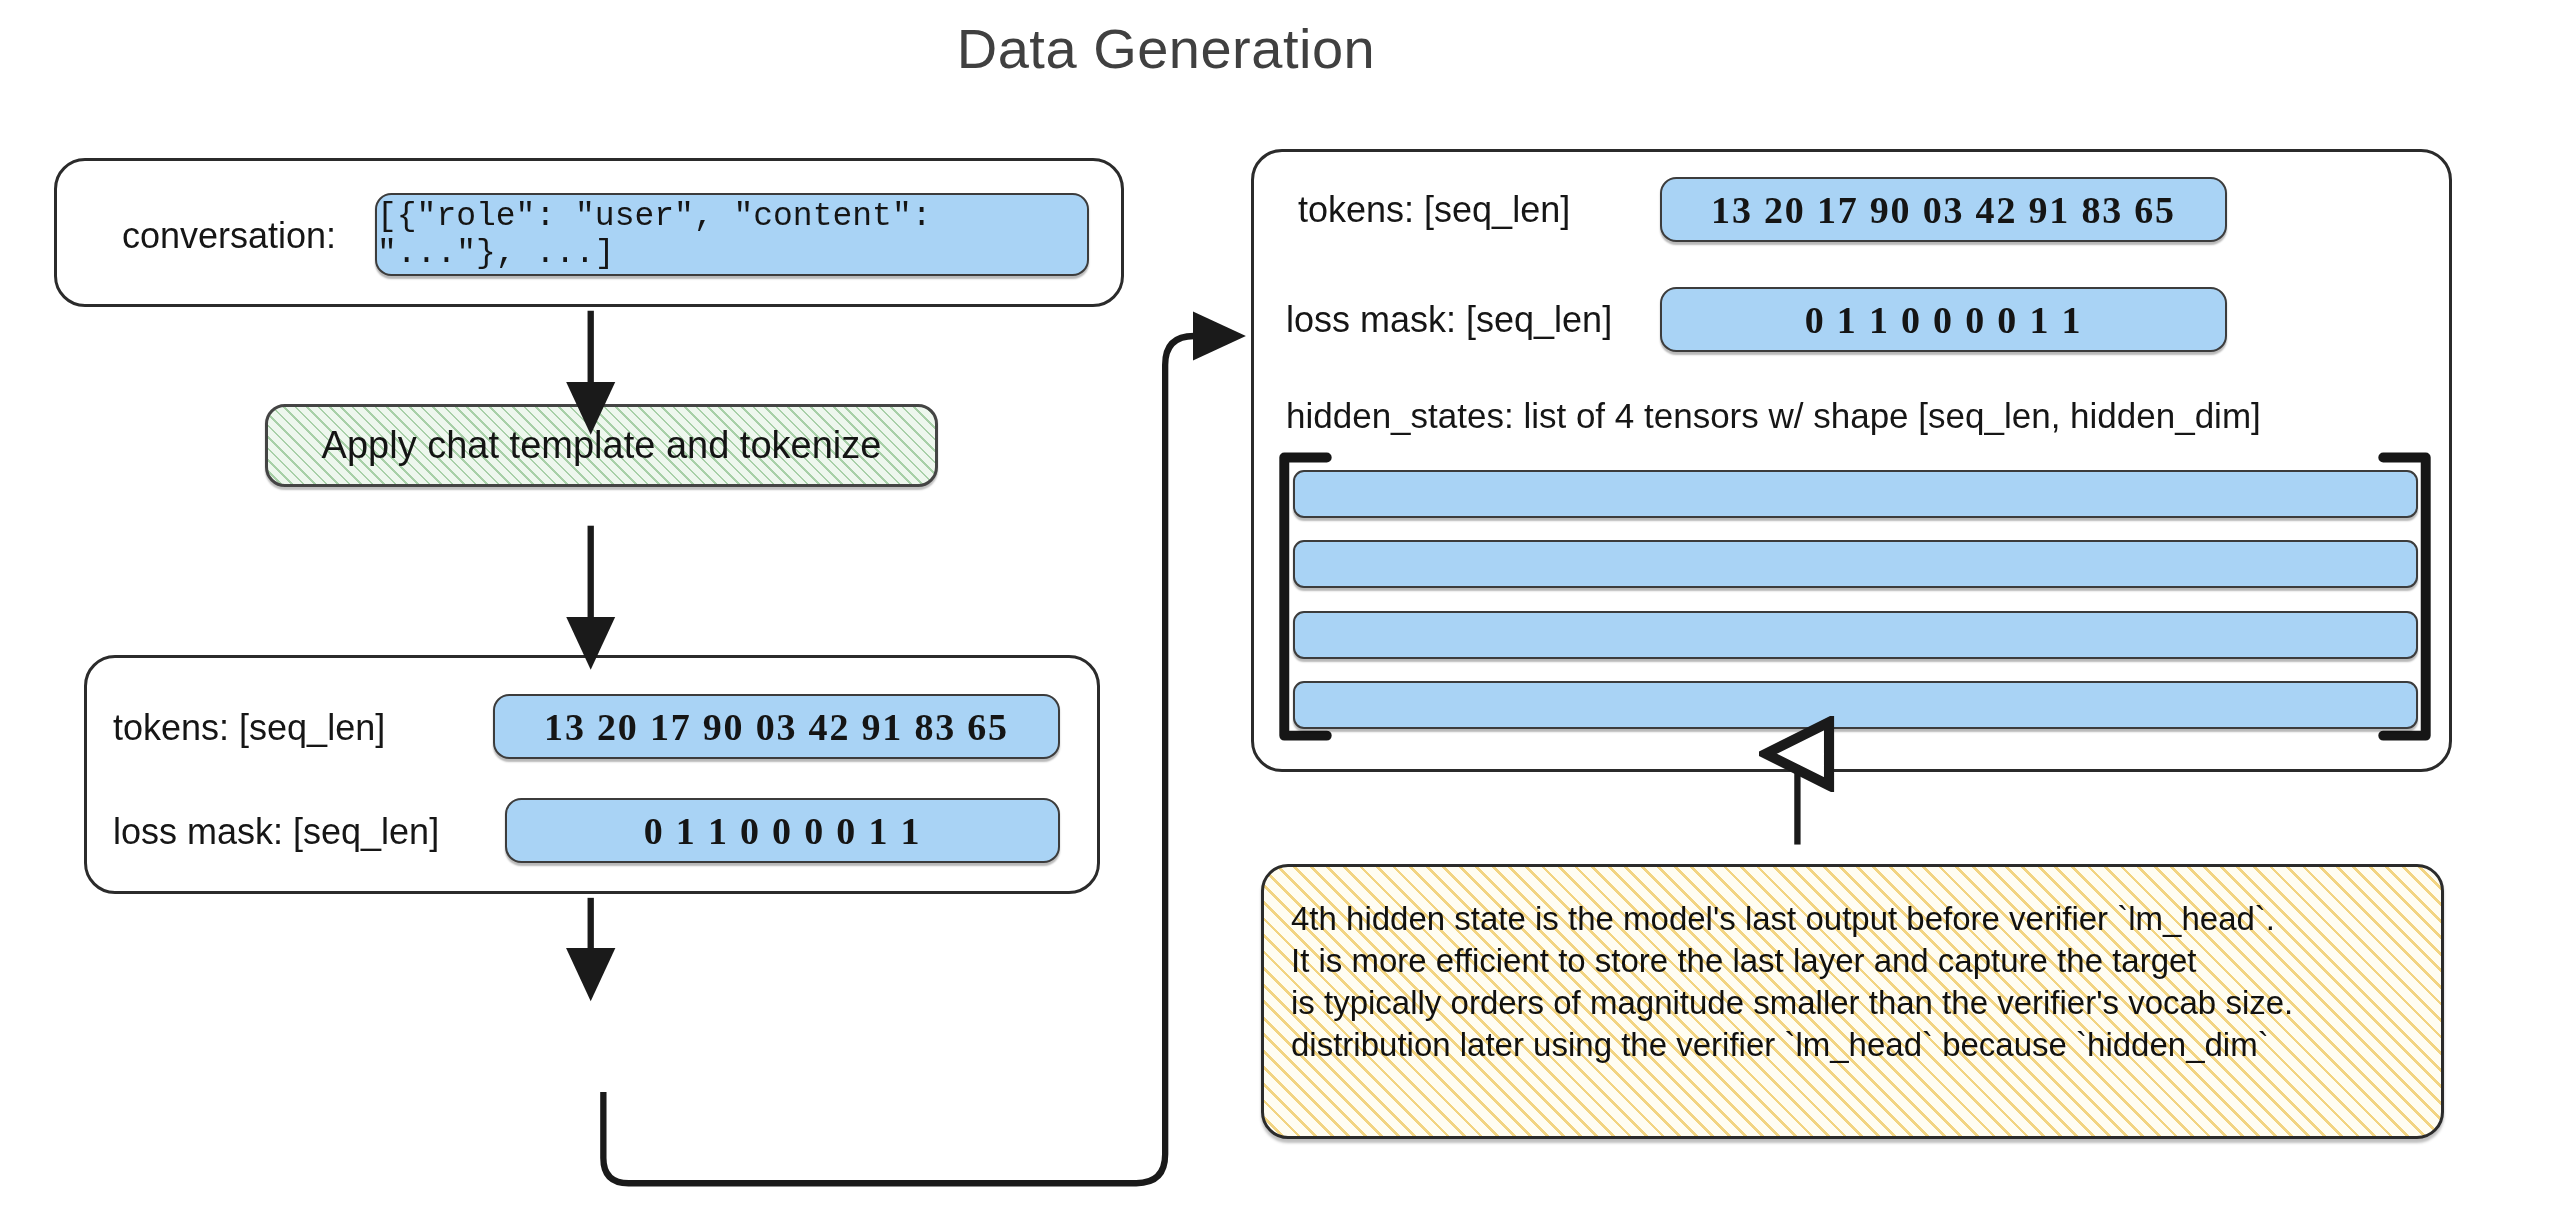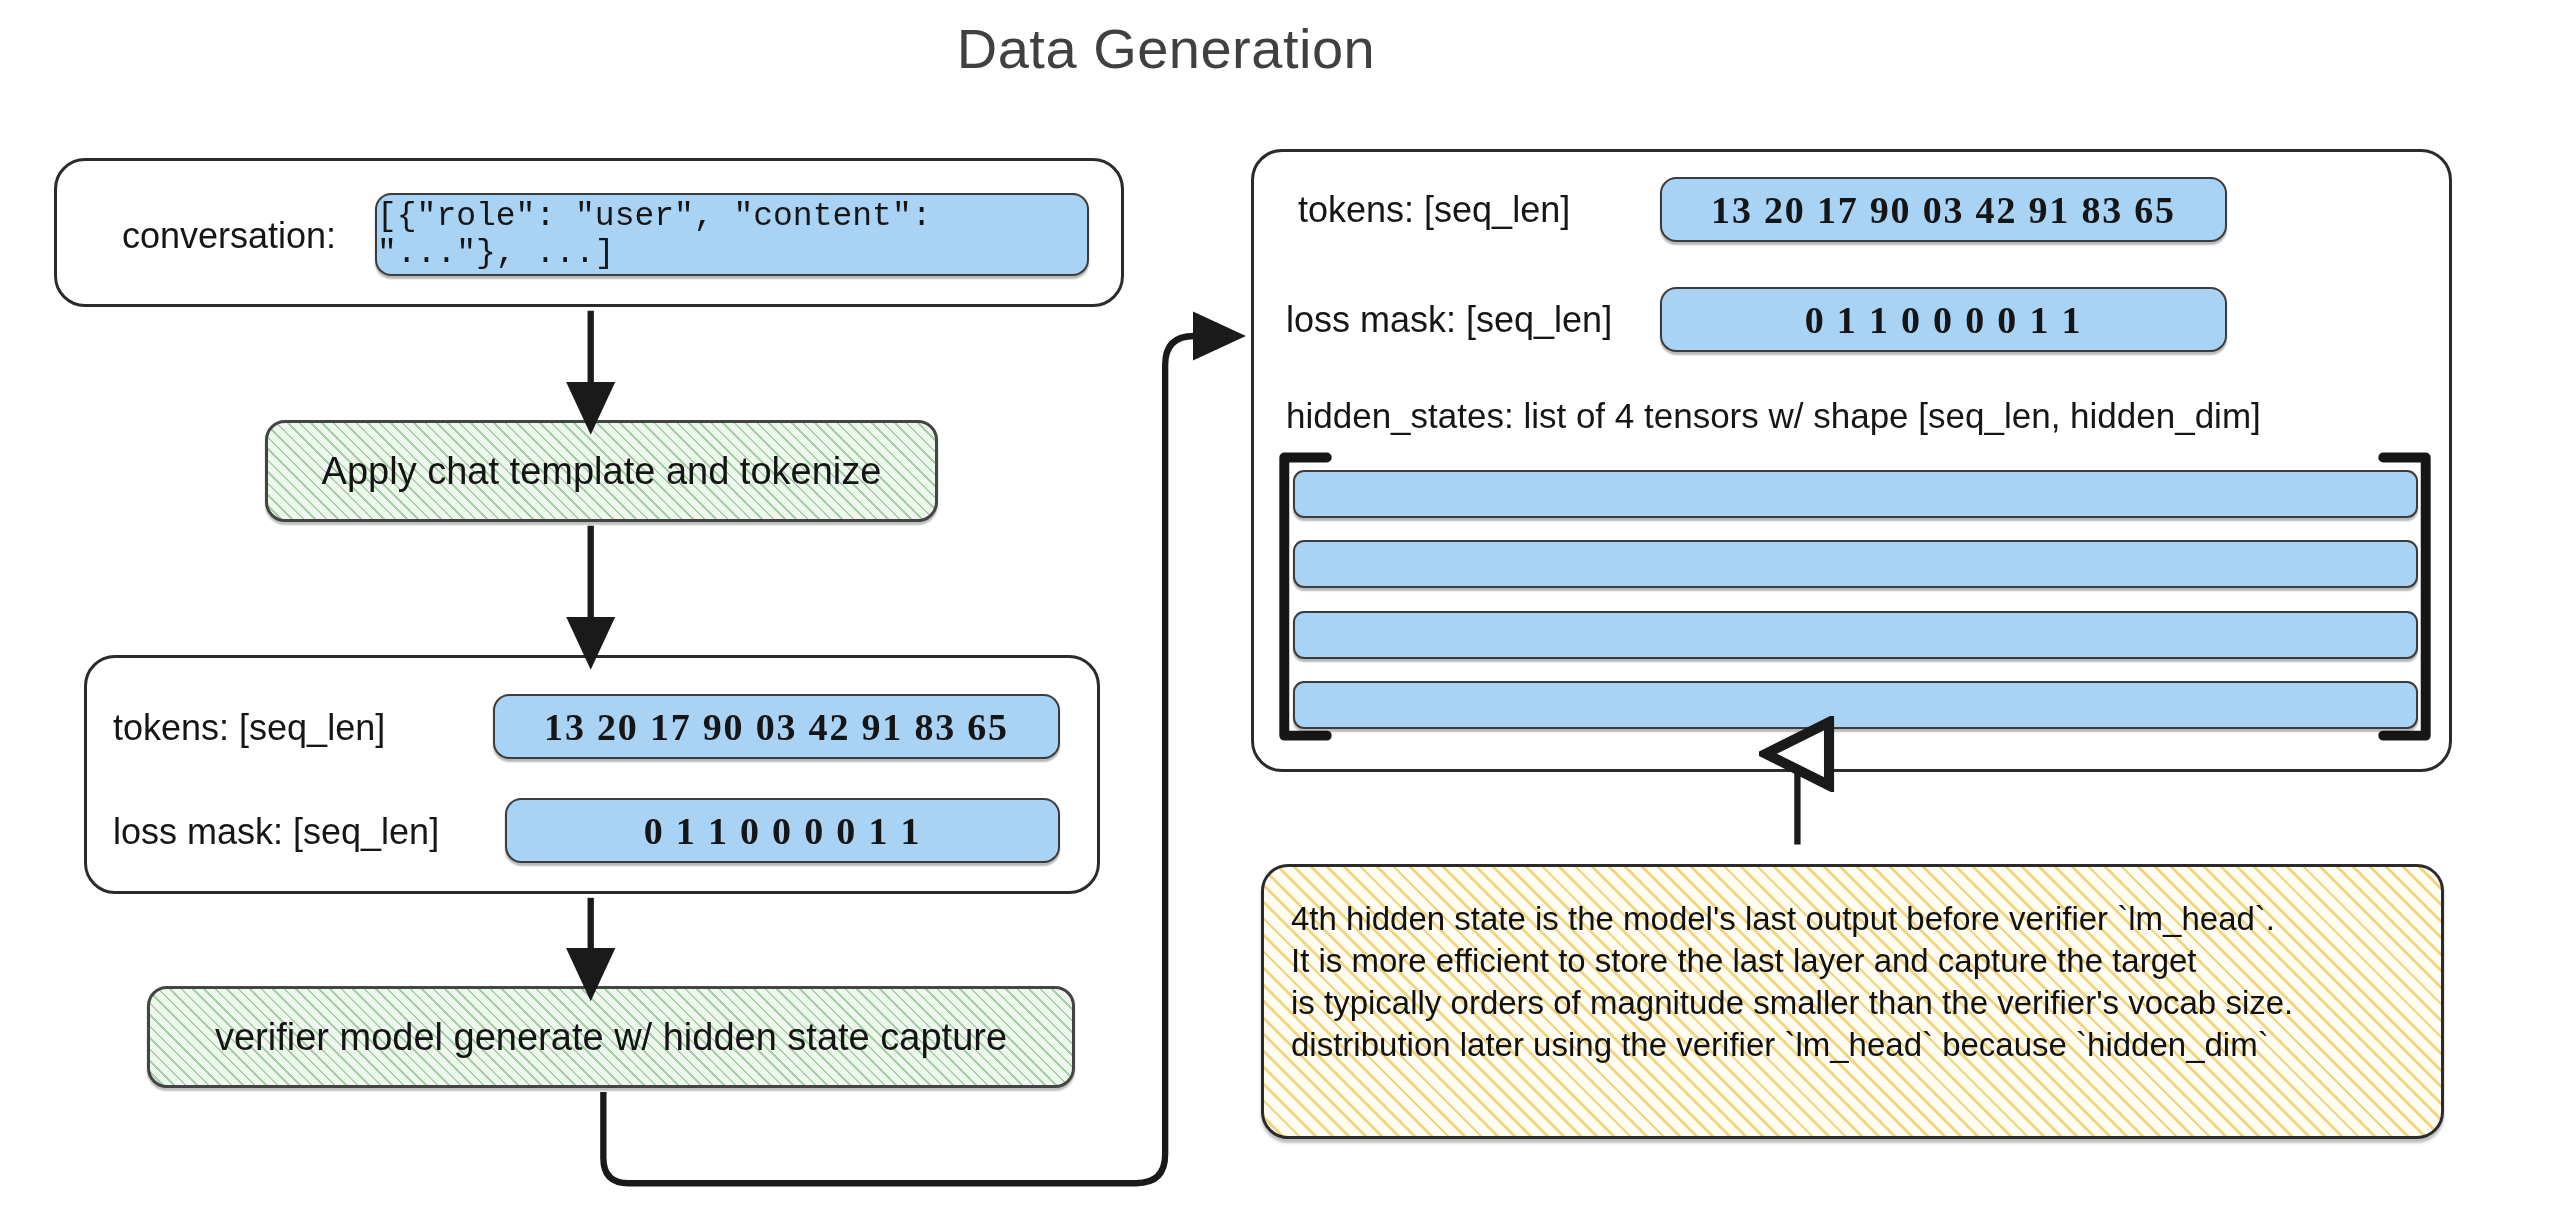--- a/index.html
+++ b/index.html
@@ -74,31 +74,30 @@
 
 <div id="stage">
 
   <div class="abs" id="title">Data Generation</div>
 
   <div class="abs panel" style="left:54px;top:158px;width:1070px;height:149px;">
     <div class="abs label" style="left:43px;top:0;height:149px;margin-left:22px;">conversation:</div>
     <div class="abs pill mono" style="left:318px;top:32px;width:714px;height:83px;font-size:33px;">[{"role": "user", "content": "..."}, ...]</div>
   </div>
 
-  <div class="abs proc-green" style="left:265px;top:420px;width:673px;height:102px;">Apply chat template and tokenize</div>
+  <div class="abs proc-green" style="left:265px;top:404px;width:673px;height:83px;">Apply chat template and tokenize</div>
 
   <div class="abs panel" style="left:84px;top:655px;width:1016px;height:239px;">
     <div class="abs label" style="left:26px;top:39px;height:61px;">tokens: [seq_len]</div>
     <div class="abs pill seq" style="left:406px;top:36px;width:567px;height:65px;font-size:38px;">13 20 17 90 03 42 91 83 65</div>
 
     <div class="abs label" style="left:26px;top:143px;height:61px;">loss mask: [seq_len]</div>
     <div class="abs pill seq" style="left:418px;top:140px;width:555px;height:65px;font-size:38px;">0  1  1  0  0  0  0  1  1</div>
   </div>
 
-  <div class="abs proc-green" style="left:147px;top:986px;width:928px;height:102px;">verifier model generate w/ hidden state capture</div>
 
   <div class="abs panel" style="left:1251px;top:149px;width:1201px;height:623px;">
 
     <div class="abs label" style="left:44px;top:27px;height:61px;">tokens: [seq_len]</div>
     <div class="abs pill seq" style="left:406px;top:25px;width:567px;height:65px;font-size:38px;">13 20 17 90 03 42 91 83 65</div>
 
     <div class="abs label" style="left:32px;top:137px;height:61px;">loss mask: [seq_len]</div>
     <div class="abs pill seq" style="left:406px;top:135px;width:567px;height:65px;font-size:38px;">0  1  1  0  0  0  0  1  1</div>
 
     <div class="abs label" style="left:32px;top:237px;height:54px;font-size:35px;">hidden_states: list of 4 tensors w/ shape [seq_len, hidden_dim]</div>

